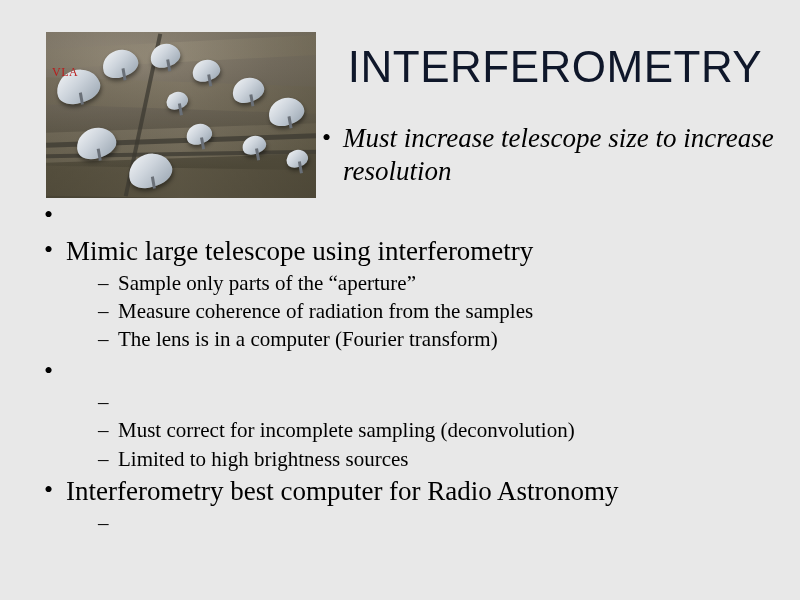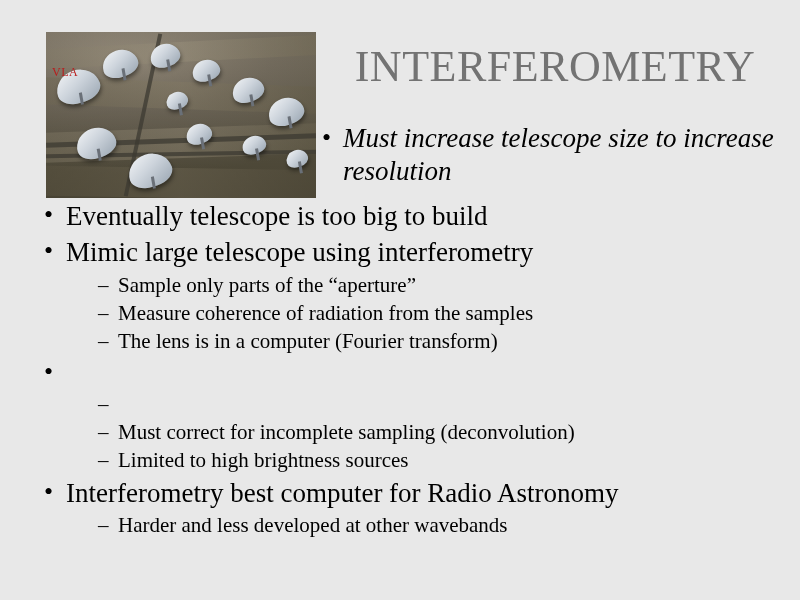--- a/index.html
+++ b/index.html
@@ -105,22 +105,22 @@
   .d12 { left: 120px; top: 60px;  width: 22px; height: 17px; }
 
   
   .title {
     position: absolute;
     left: 330px;
     top: 44px;
     width: 450px;
     font-size: 44px;
     line-height: 1.05;
-    font-family: Liberation Serif, serif;
-    color: #737373;
+    font-family: Liberation Sans, sans-serif;
+    color: #0f172a;
     text-align: center;
     letter-spacing: 0.5px;
   }
 
   
   .top-bullet {
     position: absolute;
     left: 322px;
     top: 122px;
     width: 470px;
@@ -210,21 +210,20 @@
   <div class="title">INTERFEROMETRY</div>
 
   <div class="top-bullet">
     <span class="marker">•</span>
     <span class="text">Must increase telescope size to increase resolution</span>
   </div>
 
   <div class="body-list">
       <div class="lvl1">
         <span class="marker">•</span>
-        <span class="text">Eventually telescope is too big to build</span>
       </div>
       <div class="lvl1">
         <span class="marker">•</span>
         <span class="text">Mimic large telescope using interferometry</span>
       </div>
       <div class="lvl2">
         <span class="marker">–</span>
         <span class="text">Sample only parts of the “aperture”</span>
       </div>
       <div class="lvl2">
@@ -248,17 +247,16 @@
       <div class="lvl2">
         <span class="marker">–</span>
         <span class="text">Limited to high brightness sources</span>
       </div>
       <div class="lvl1">
         <span class="marker">•</span>
         <span class="text">Interferometry best computer for Radio Astronomy</span>
       </div>
       <div class="lvl2">
         <span class="marker">–</span>
-        <span class="text">Harder and less developed at other wavebands</span>
       </div>
     </div>
 
 </div>
 
 </body></html>

